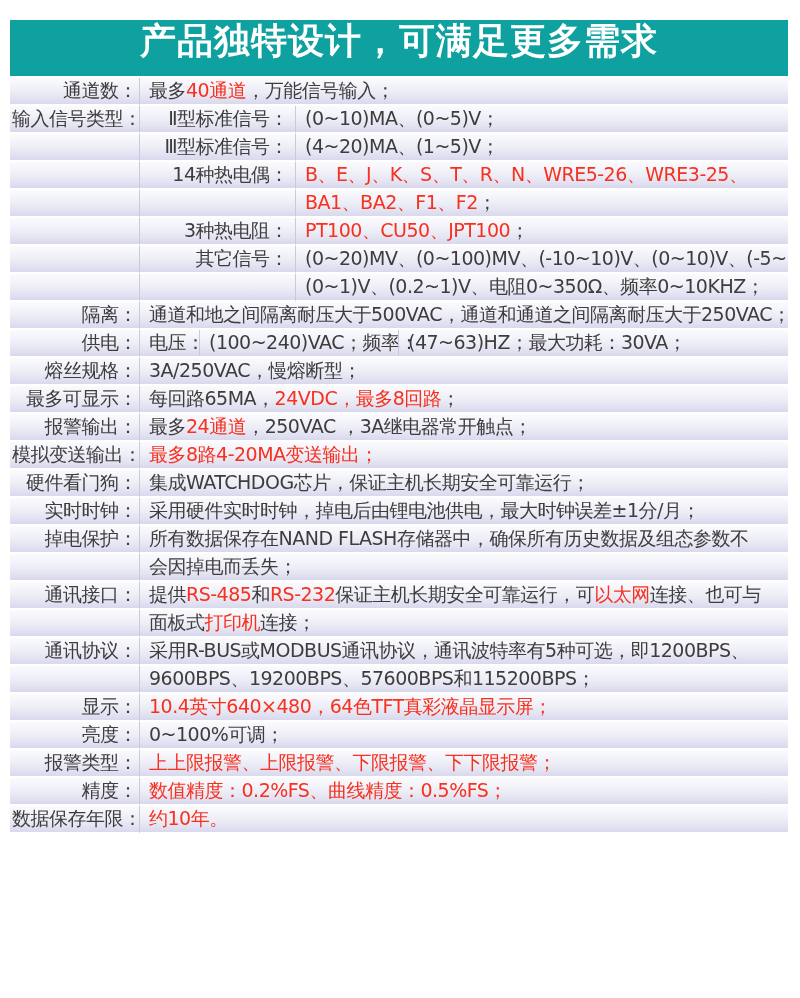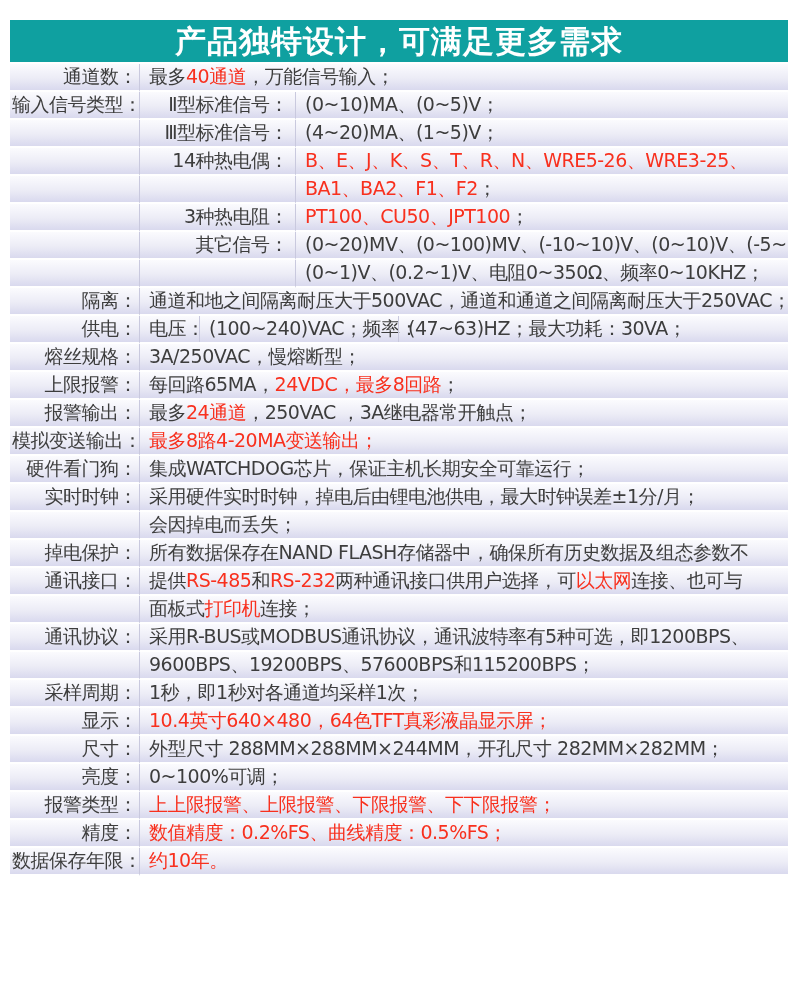--- a/index.html
+++ b/index.html
@@ -3,21 +3,21 @@
 <meta charset="utf-8">
 <style>
   :root{
     --teal:#0fa0a0; --red:#f8301e; --ink:#3d3d3d;
     --divider:#c9c9de; --rowtop:#fbfbfe; --rowmid:#ececf6; --rowbot:#d9d9ee;
   }
   *{margin:0;padding:0;box-sizing:border-box;}
   html,body{width:800px;background:#ffffff;}
   body{height:998px;font-family:"DejaVu Sans","Liberation Sans",sans-serif;color:var(--ink);overflow:hidden;}
   .page{position:absolute;left:10px;top:20px;width:778px;}
-  .banner{height:42px;background:var(--teal);color:#ffffff;font-size:31px;font-weight:bold;
+  .banner{height:56px;background:var(--teal);color:#ffffff;font-size:36px;font-weight:bold;
           text-align:center;line-height:42px;letter-spacing:1px;}
   table.spec{border-collapse:separate;border-spacing:0;table-layout:fixed;width:778px;margin-top:2px;}
   td{height:28px;border-bottom:2px solid #ffffff;font-size:19px;letter-spacing:-0.5px;
      background:linear-gradient(180deg,var(--rowtop) 0%,var(--rowmid) 55%,var(--rowbot) 100%);
      white-space:nowrap;overflow:hidden;vertical-align:middle;}
   td.lbl{text-align:right;padding:0 2px;}
   td.sub{text-align:right;padding:0 7px 0 14px;border-left:1px solid var(--divider);}
   td.val{text-align:left;padding:0 4px 0 9px;border-left:1px solid var(--divider);}
   td.val.cells{padding:0;margin-top:45px;}
   .cellwrap{display:flex;height:100%;align-items:stretch;}
@@ -91,74 +91,66 @@
               <span class="cellseg c1">(100~240)VAC；频率：</span>
               <span class="cellseg c2">(47~63)HZ；最大功耗：30VA；</span>
             </div>
           </td>
         </tr>
         <tr>
           <td class="lbl">熔丝规格：</td>
           <td colspan="2" class="val"><span>3A/250VAC，慢熔断型；</span></td>
         </tr>
         <tr>
-          <td class="lbl">上限报警：</td>
+          <td class="lbl">最多可显示：</td>
           <td colspan="2" class="val"><span>每回路65MA，</span><span class="red">24VDC，最多8回路</span><span>；</span></td>
         </tr>
         <tr>
           <td class="lbl">报警输出：</td>
           <td colspan="2" class="val"><span>最多</span><span class="red">24通道</span><span>，250VAC ，3A继电器常开触点；</span></td>
         </tr>
         <tr>
           <td class="lbl">模拟变送输出：</td>
           <td colspan="2" class="val"><span class="red">最多8路4-20MA变送输出；</span></td>
         </tr>
         <tr>
           <td class="lbl">硬件看门狗：</td>
           <td colspan="2" class="val"><span>集成WATCHDOG芯片，保证主机长期安全可靠运行；</span></td>
         </tr>
         <tr>
           <td class="lbl">实时时钟：</td>
           <td colspan="2" class="val"><span>采用硬件实时时钟，掉电后由锂电池供电，最大时钟误差±1分/月；</span></td>
         </tr>
         <tr>
+          <td class="lbl">掉电保护：</td>
+          <td colspan="2" class="val"><span>所有数据保存在NAND FLASH存储器中，确保所有历史数据及组态参数不</span></td>
+        </tr>
+        <tr>
           <td class="lbl"></td>
           <td colspan="2" class="val"><span>会因掉电而丢失；</span></td>
         </tr>
         <tr>
-          <td class="lbl">掉电保护：</td>
-          <td colspan="2" class="val"><span>所有数据保存在NAND FLASH存储器中，确保所有历史数据及组态参数不</span></td>
-        </tr>
-        <tr>
           <td class="lbl">通讯接口：</td>
-          <td colspan="2" class="val"><span>提供</span><span class="red">RS-485</span><span>和</span><span class="red">RS-232</span><span>两种通讯接口供用户选择，可</span><span class="red">以太网</span><span>连接、也可与</span></td>
+          <td colspan="2" class="val"><span>提供</span><span class="red">RS-485</span><span>和</span><span class="red">RS-232</span><span>保证主机长期安全可靠运行，可</span><span class="red">以太网</span><span>连接、也可与</span></td>
         </tr>
         <tr>
           <td class="lbl"></td>
           <td colspan="2" class="val"><span>面板式</span><span class="red">打印机</span><span>连接；</span></td>
         </tr>
         <tr>
           <td class="lbl">通讯协议：</td>
           <td colspan="2" class="val"><span>采用R-BUS或MODBUS通讯协议，通讯波特率有5种可选，即1200BPS、</span></td>
         </tr>
         <tr>
           <td class="lbl"></td>
           <td colspan="2" class="val"><span>9600BPS、19200BPS、57600BPS和115200BPS；</span></td>
         </tr>
         <tr>
-          <td class="lbl">采样周期：</td>
-          <td colspan="2" class="val"><span>1秒，即1秒对各通道均采样1次；</span></td>
-        </tr>
-        <tr>
           <td class="lbl">显示：</td>
           <td colspan="2" class="val"><span class="red">10.4英寸640×480，64色TFT真彩液晶显示屏；</span></td>
-        </tr>
-        <tr>
-          <td class="lbl">尺寸：</td>
-          <td colspan="2" class="val"><span>外型尺寸 288MM×288MM×244MM，开孔尺寸 282MM×282MM；</span></td>
         </tr>
         <tr>
           <td class="lbl">亮度：</td>
           <td colspan="2" class="val"><span>0~100%可调；</span></td>
         </tr>
         <tr>
           <td class="lbl">报警类型：</td>
           <td colspan="2" class="val"><span class="red">上上限报警、上限报警、下限报警、下下限报警；</span></td>
         </tr>
         <tr>

